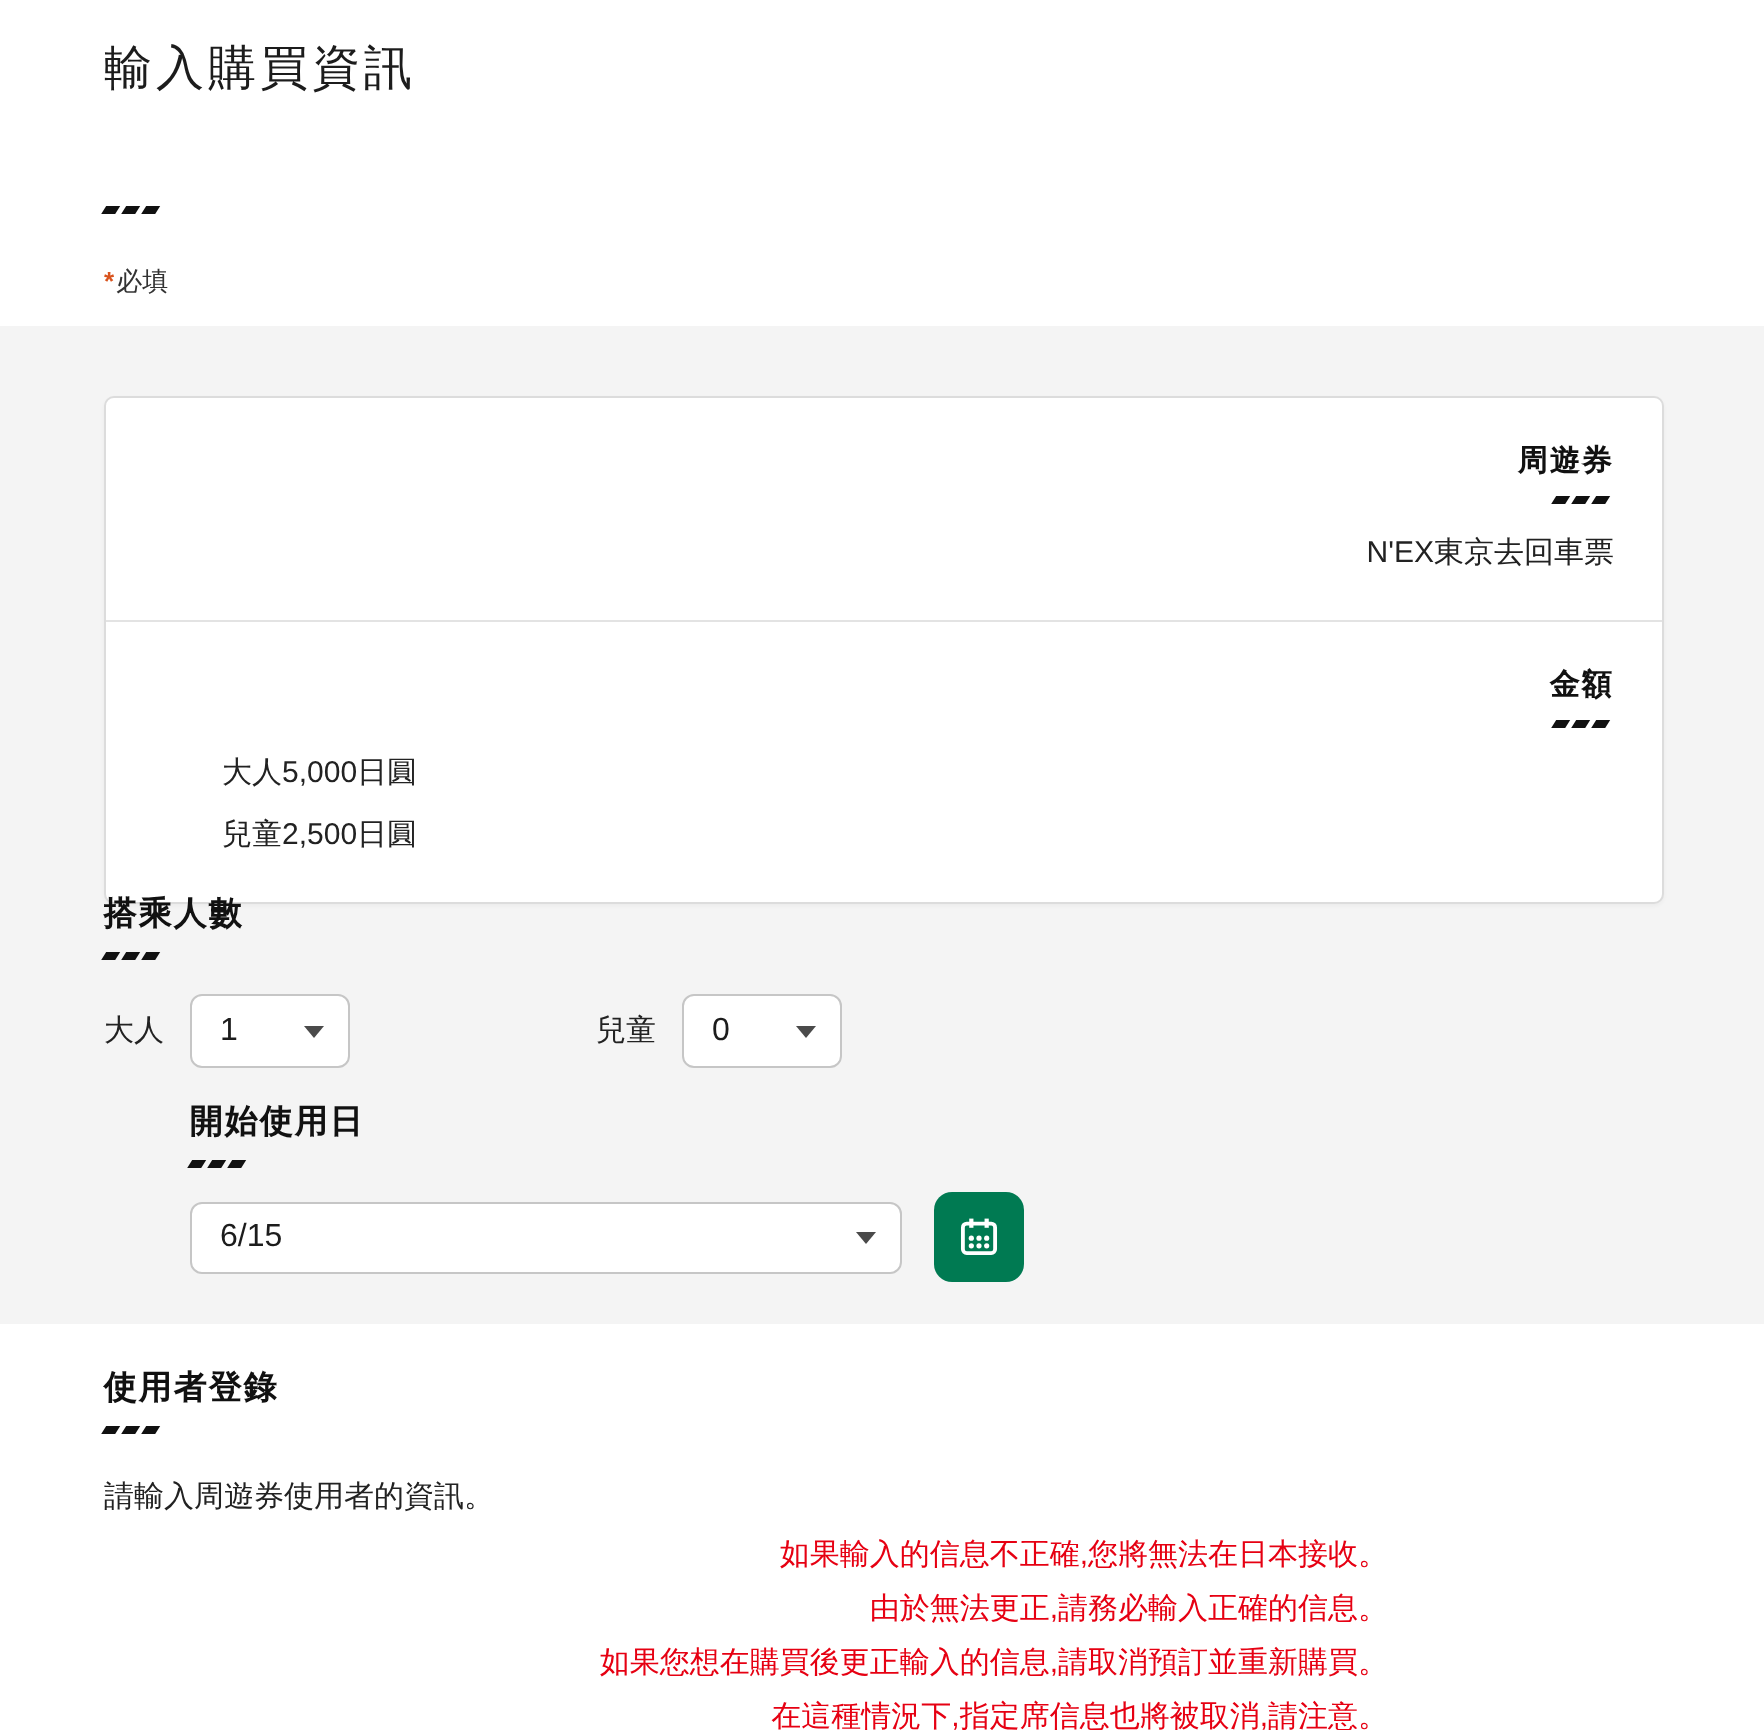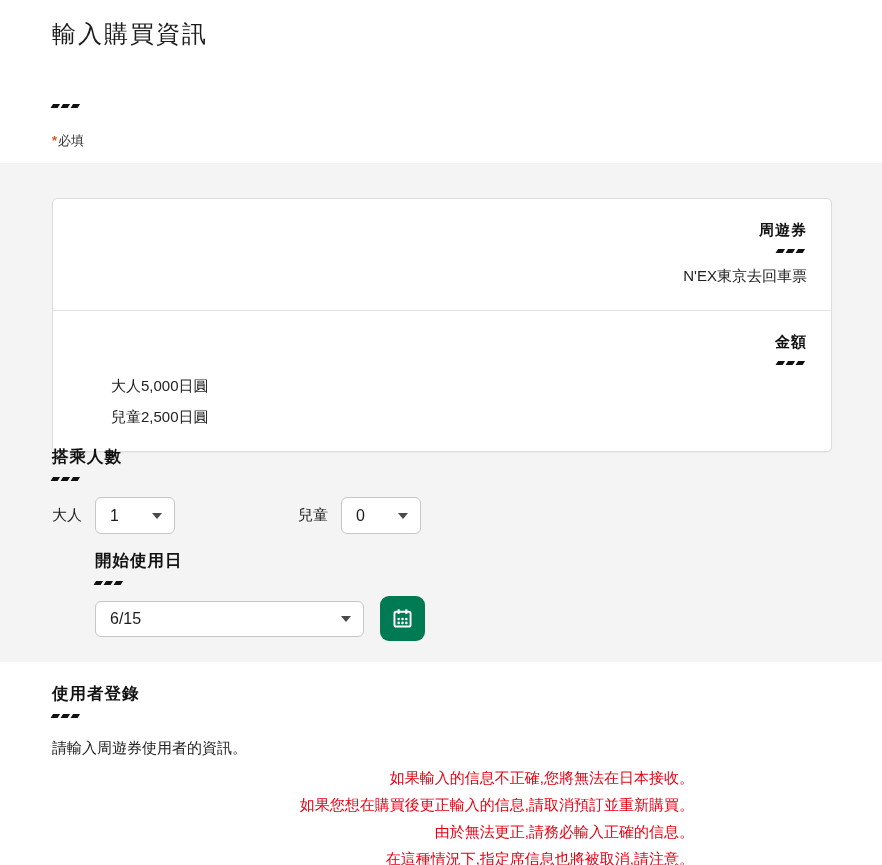--- a/index.html
+++ b/index.html
@@ -64,21 +64,21 @@
   .select-box .val { font-size:16px; color:#1c1c1c; }
   .chev {
     width:0; height:0; border-left:5px solid transparent;
     border-right:5px solid transparent; border-top:6px solid #4a4a4a;
   }
   .spacer-child { width:123px; }
 
   
   .date-block { position:absolute; left:52px; top:387px;margin-left:43px; }
   .date-row { display:flex; align-items:center; margin-top:13px; }
-  .select-box.wide { width:269px; height:36px; }
+  .select-box.wide { width:356px; height:36px; }
   .cal-btn {
     width:45px; height:45px; margin-left:16px; border:none;
     background:#007a52; border-radius:9px; cursor:pointer;
     display:flex; align-items:center; justify-content:center;
   }
 
   
   .user-reg { position:absolute; left:0; top:683px; width:744px; }
   .intro-line { margin-top:23px; font-size:15px; color:#222; }
   .warning-line { margin-top:12px; font-size:15px; color:#e60012; line-height:1;text-align:right; }
@@ -162,16 +162,16 @@
     </div>
   </div>
 
 </div>
 
 <div class="user-reg pad-x">
   <h2 class="sec-heading">使用者登錄</h2>
   <span class="dashes"><i></i><i></i><i></i></span>
   <p class="intro-line">請輸入周遊券使用者的資訊。</p>
   <p class="warning-line">如果輸入的信息不正確,您將無法在日本接收。</p>
+  <p class="warning-line">由於無法更正,請務必輸入正確的信息。</p>
   <p class="warning-line">如果您想在購買後更正輸入的信息,請取消預訂並重新購買。</p>
-  <p class="warning-line">由於無法更正,請務必輸入正確的信息。</p>
   <p class="warning-line">在這種情況下,指定席信息也將被取消,請注意。</p>
 </div>
 
 </body></html>

